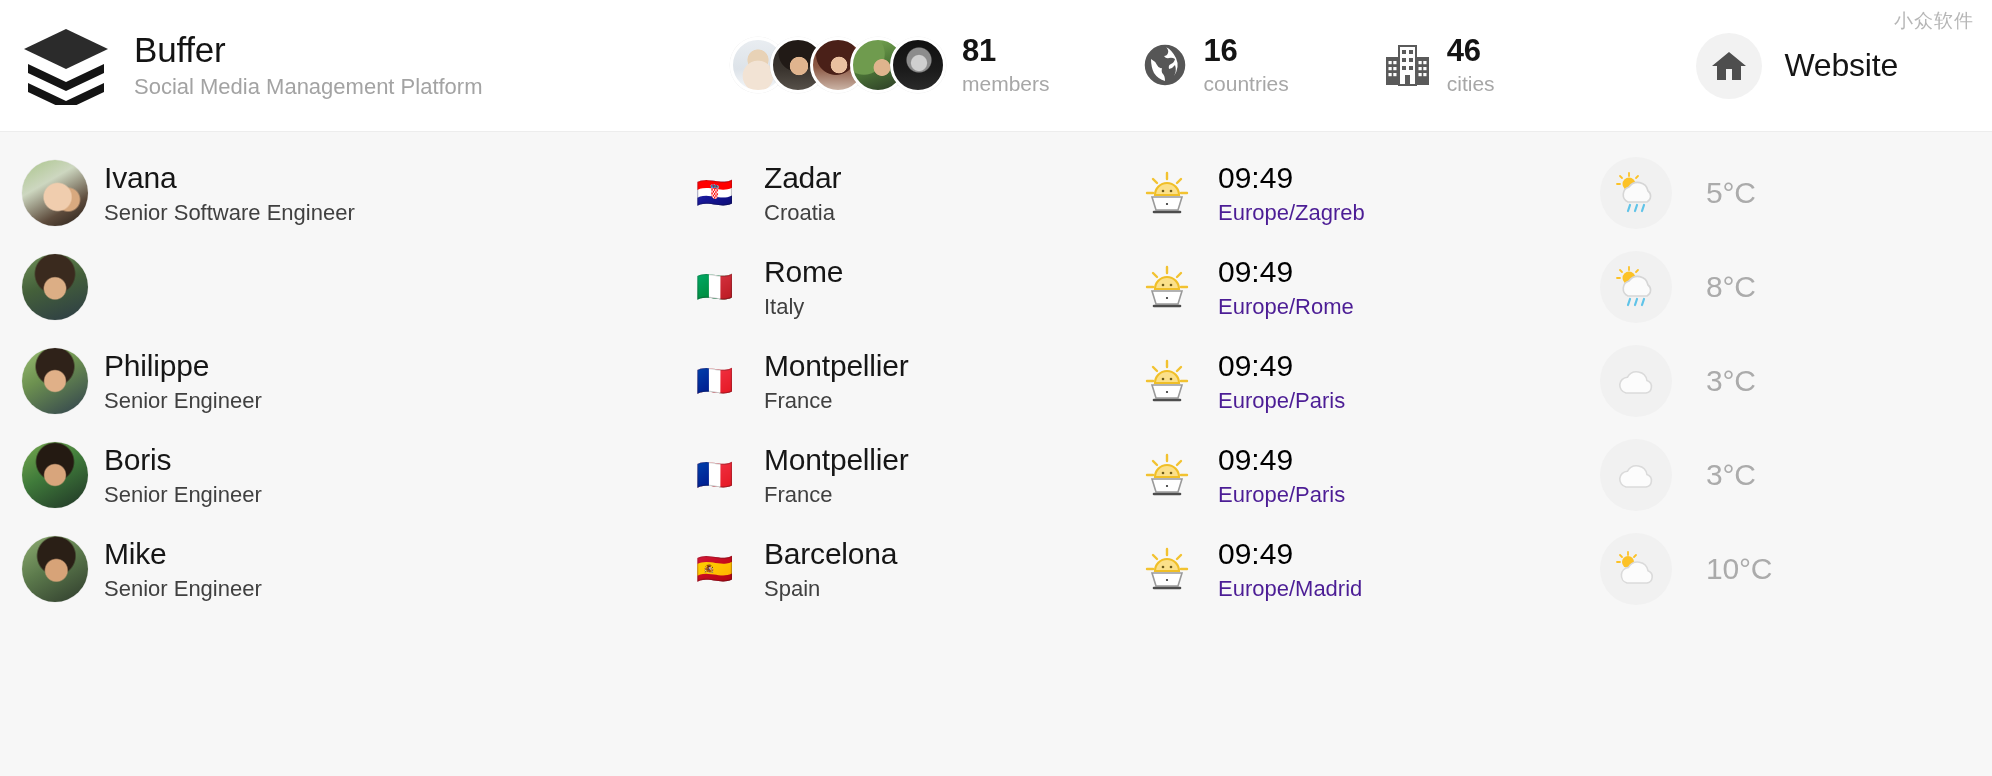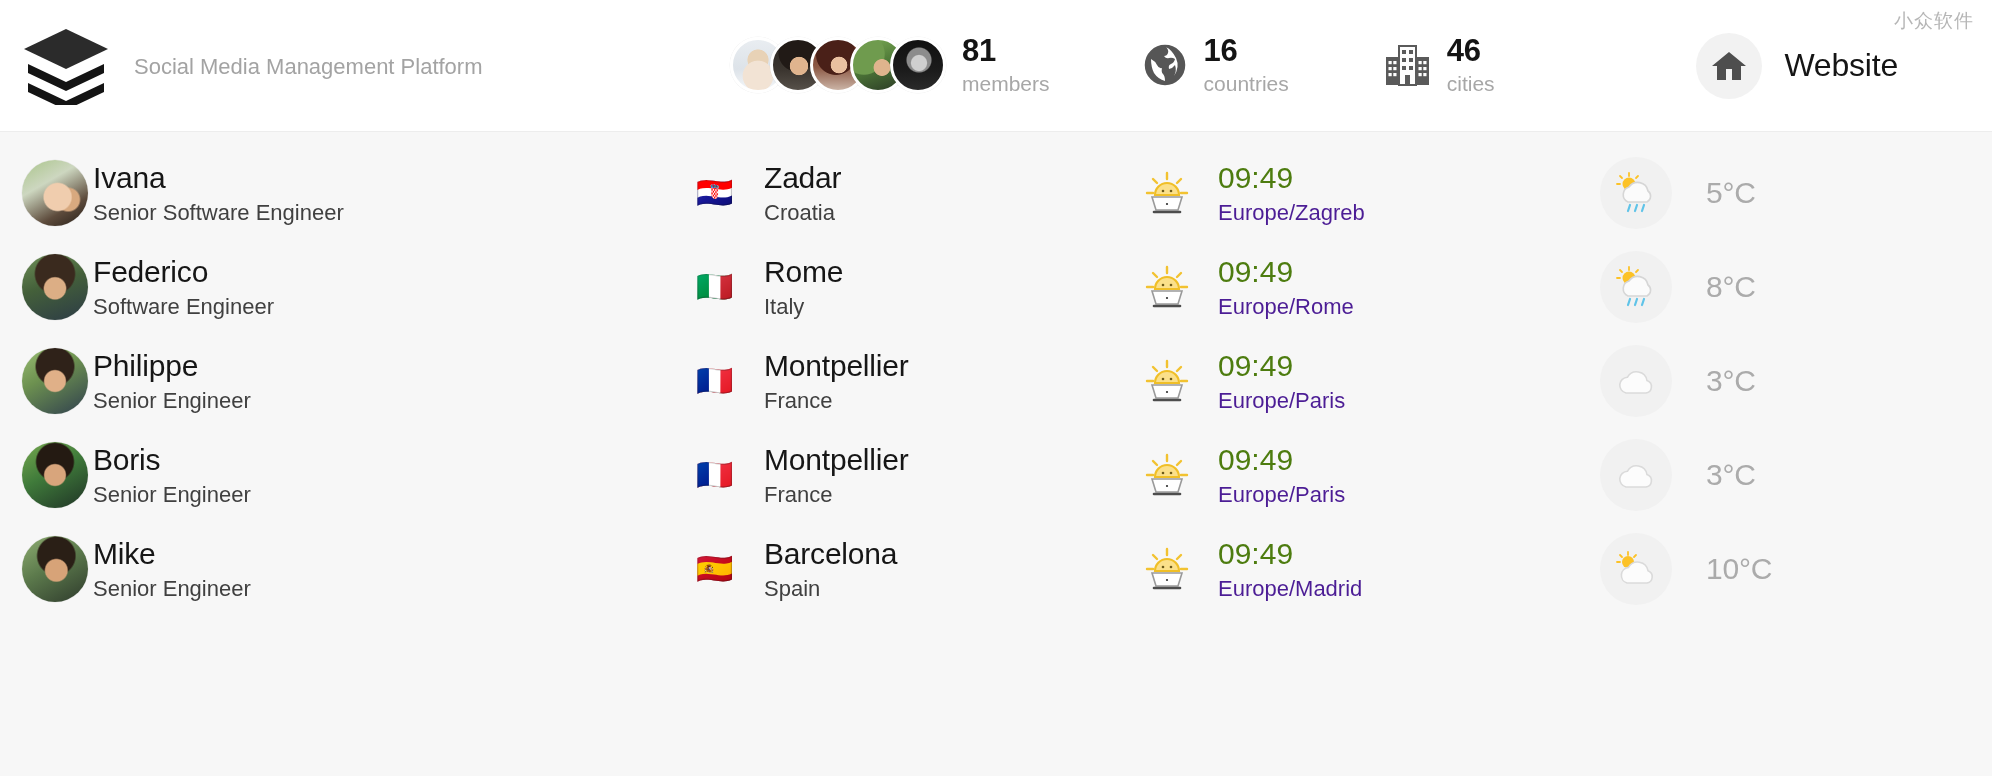--- a/index.html
+++ b/index.html
@@ -176,21 +176,21 @@
   .member-row {
     display: flex;
     align-items: center;
     height: 94px;
     padding: 0 0 0 22px;
   }
 
   .col-person {
     display: flex;
     align-items: center;
-    gap: 5px;
+    gap: 16px;
     width: 650px;
     flex: 0 0 auto;
   }
 
   .row-avatar {
     width: 66px;
     height: 66px;
     border-radius: 50%;
     flex: 0 0 auto;
     background-size: cover;
@@ -259,21 +259,21 @@
   .sunrise-icon {
     width: 50px;
     height: 50px;
     flex: 0 0 auto;
     display: flex;
     align-items: center;
     justify-content: center;
   }
   .time-value {
     font-size: 30px;
-    color: #4d7c0f;
+    color: #000000;
     font-weight: 400;
     letter-spacing: 0px;
   }
   .tz-label {
     font-size: 22px;
     color: #4c1d95;
     margin-top: 7px;
   }
 
   .col-weather {
@@ -311,20 +311,21 @@
 
   <div class="brand">
     <div class="logo-mark">
       <svg viewBox="0 0 88 78" xmlns="http://www.w3.org/2000/svg">
         <path d="M44 2 L86 22 L44 42 L2 22 Z" fill="#2b2b2b"></path>
         <path d="M6 37 L44 55 L82 37 L82 46 L44 64 L6 46 Z" fill="#141414"></path>
         <path d="M6 56 L44 74 L82 56 L82 65 L44 83 L6 65 Z" fill="#141414"></path>
       </svg>
     </div>
     <div class="brand-text">
+      <div class="brand-name">Buffer</div>
       <div class="brand-tagline">Social Media Management Platform</div>
     </div>
   </div>
 
   <div class="header-stats">
 
     <div class="stat stat-members">
       <div class="avatar-stack">
         <div class="av av1"></div>
         <div class="av av2"></div>
@@ -460,24 +461,20 @@
           </g>
         </svg>
       </span>
       <span class="temp">5°C</span>
     </div>
   </div>
 
   <div class="member-row">
     <div class="col-person">
       <div class="row-avatar pv-federico"></div>
-      <div class="two-line">
-        <span class="primary">Federico</span>
-        <span class="secondary">Software Engineer</span>
-      </div>
     </div>
     <div class="col-location">
       <span class="flag">🇮🇹</span>
       <div class="two-line">
         <span class="primary">Rome</span>
         <span class="secondary">Italy</span>
       </div>
     </div>
     <div class="col-time">
       <span class="sunrise-icon">

